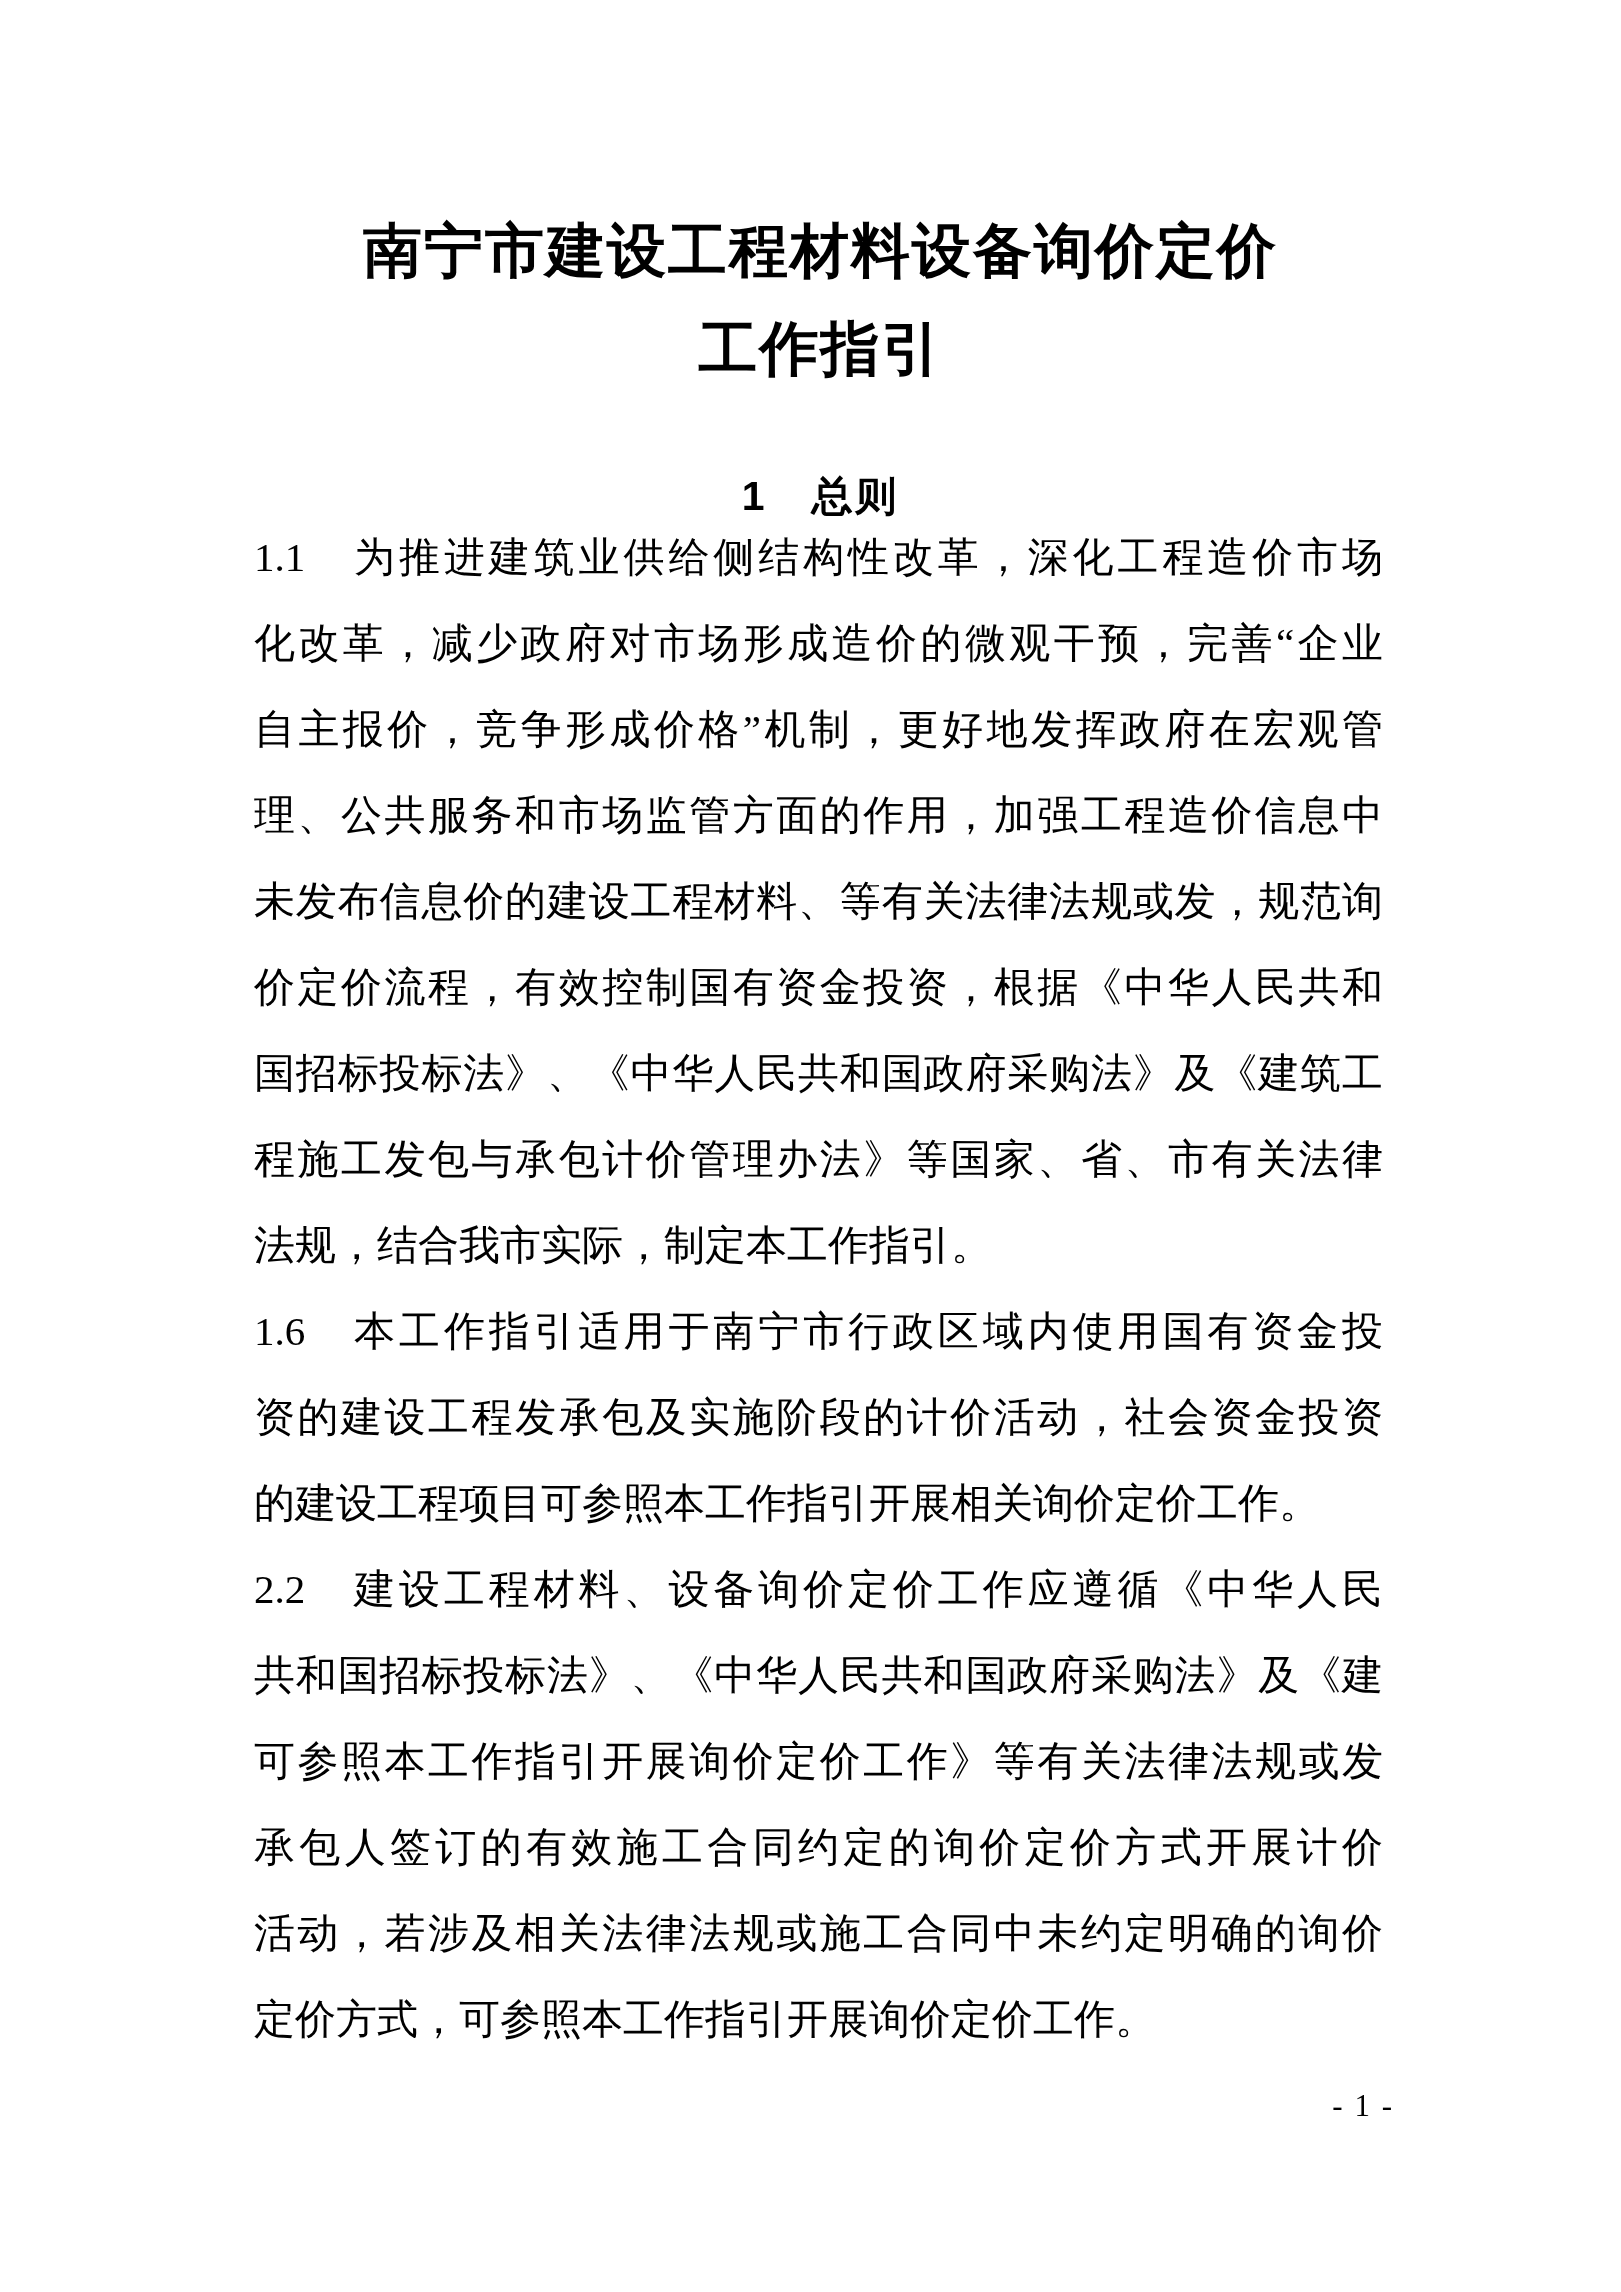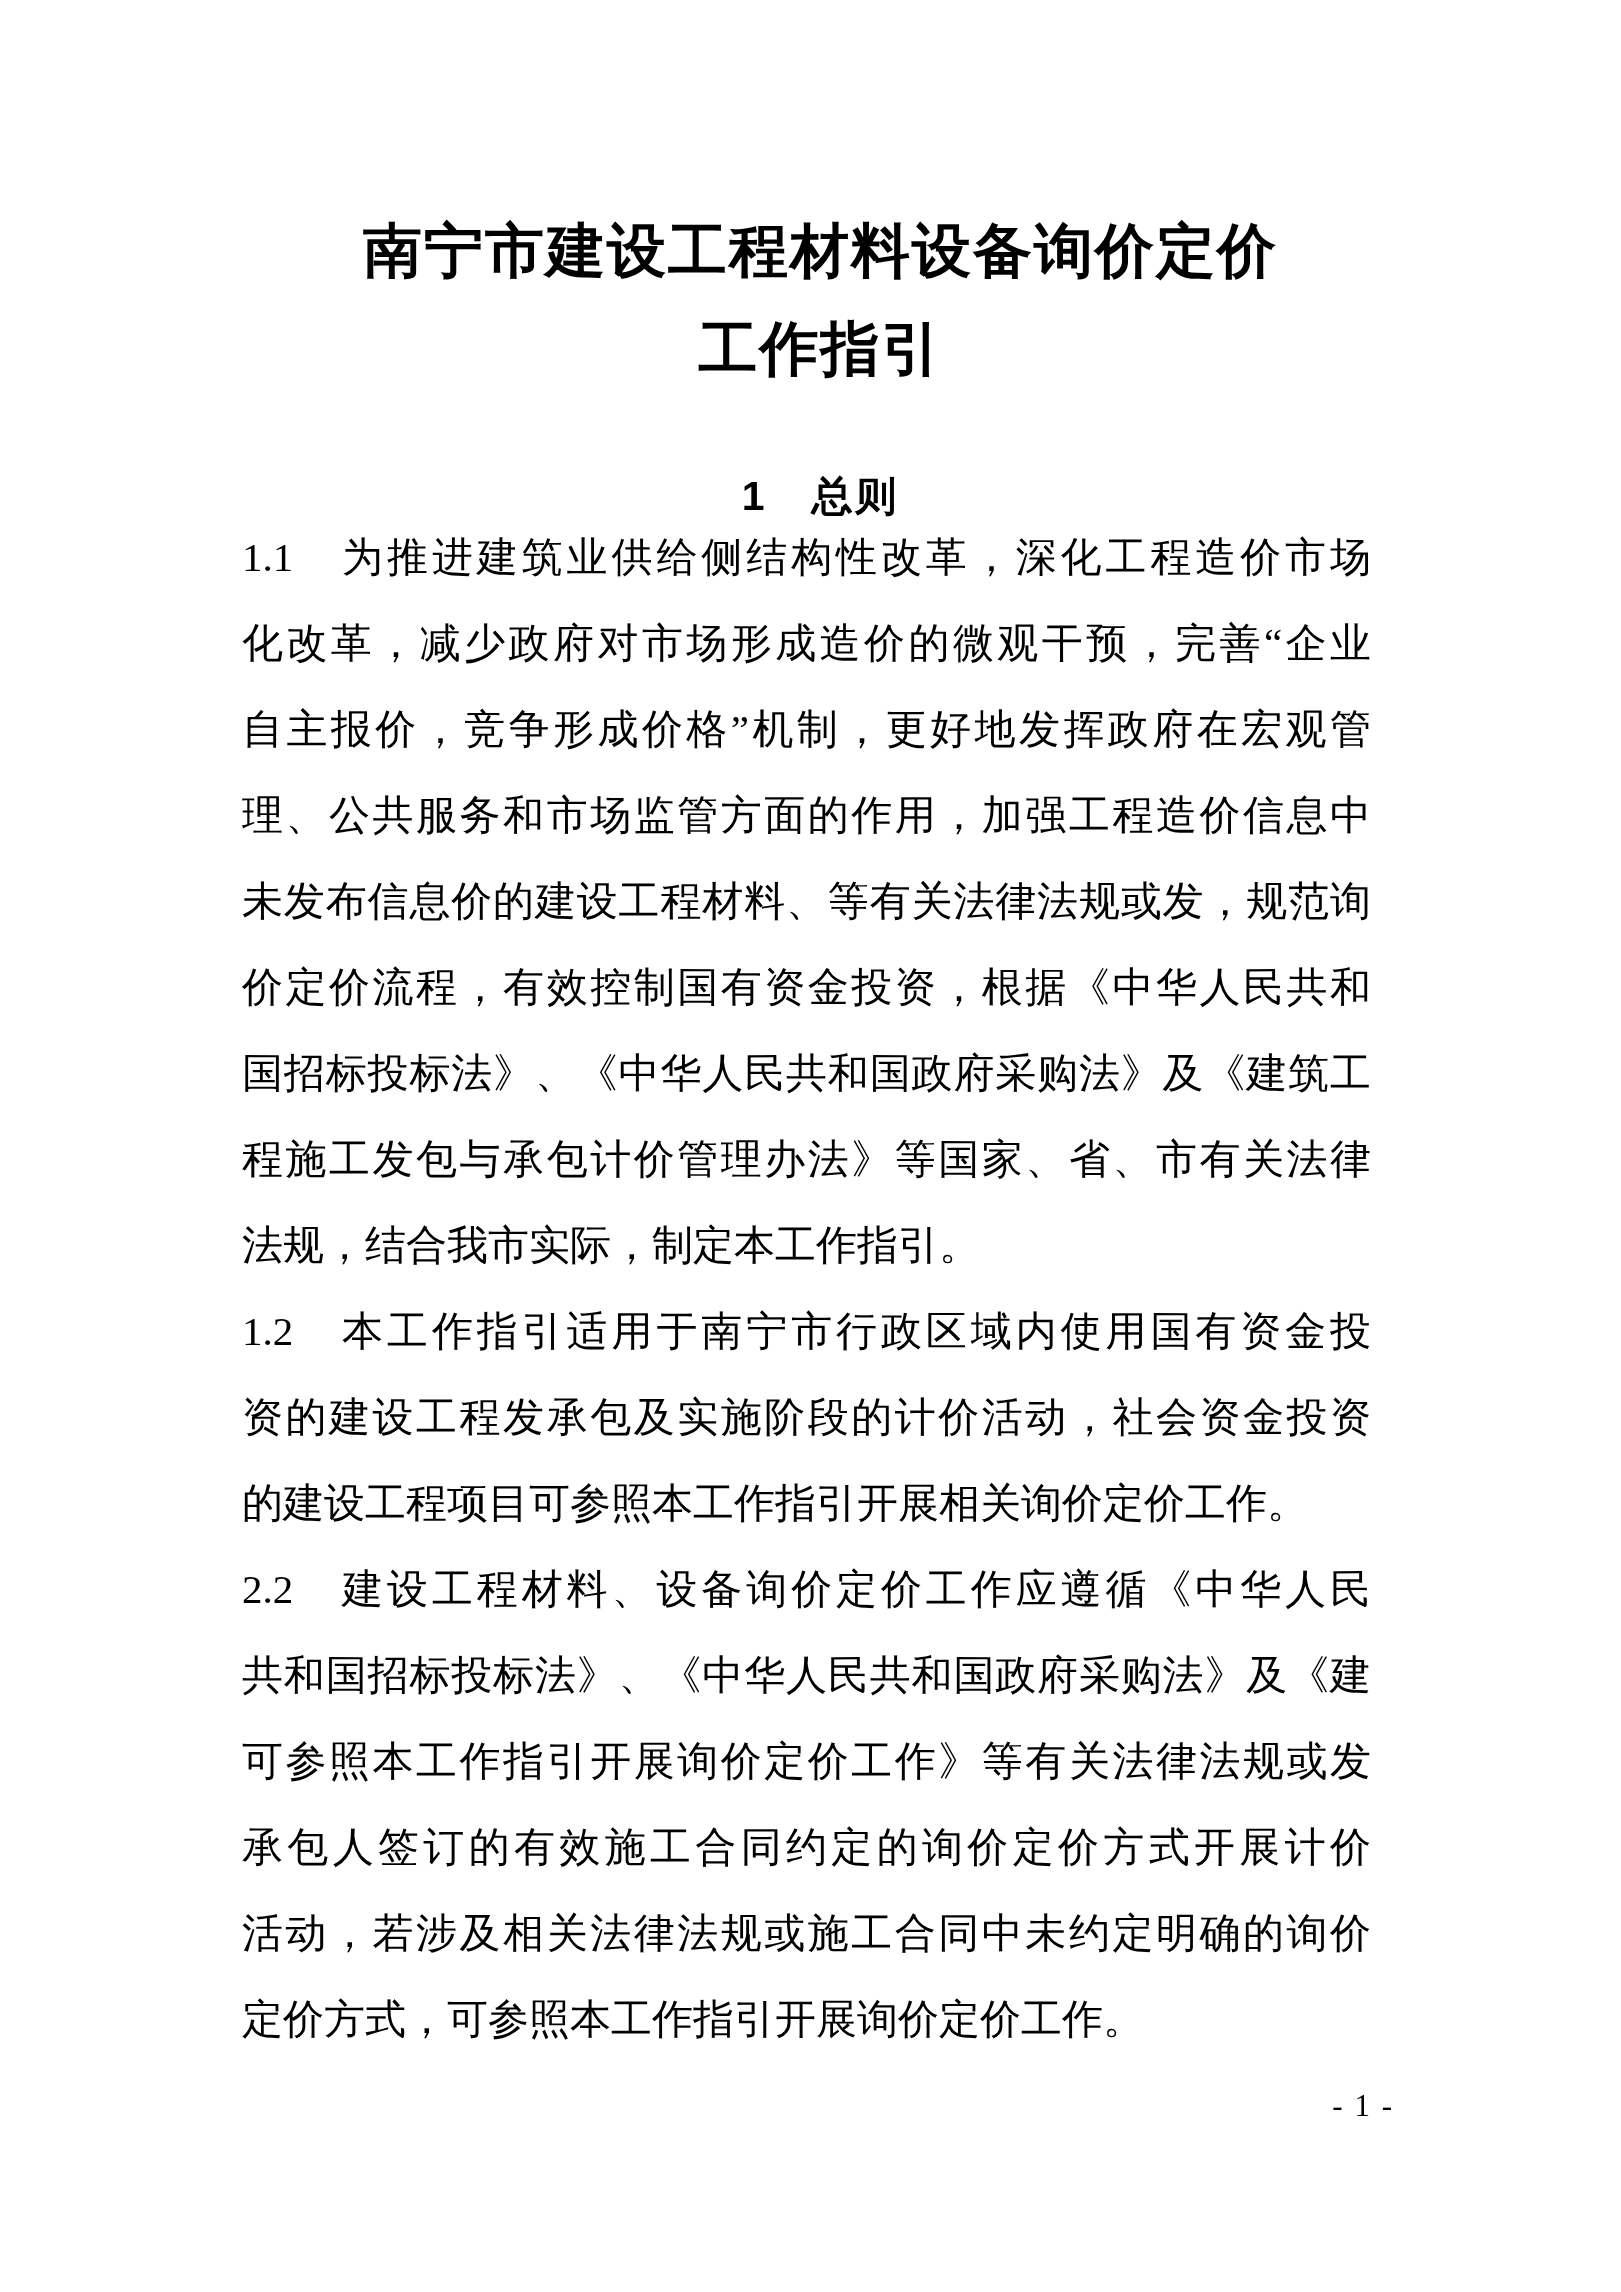--- a/index.html
+++ b/index.html
@@ -39,21 +39,21 @@
       font-family: "Liberation Sans", sans-serif;
       font-weight: bold;
       font-size: 41px;
       line-height: 49px;
       letter-spacing: 2.9px;
       color: #000000;
       margin-top: 28px;
     }
     .body-text {
       position: absolute;
-      left: 242px;
+      left: 254px;
       top: 514px;
       width: 1129px;
       font-size: 41px;
       line-height: 86px;
       color: #000000;
       text-align: justify;
     }
     .body-text .line {
       text-align: justify;
       text-align-last: justify;
@@ -88,21 +88,21 @@
   <div class="body-text">
       <div class="line">1.1　为推进建筑业供给侧结构性改革，深化工程造价市场</div>
       <div class="line">化改革，减少政府对市场形成造价的微观干预，完善“企业</div>
       <div class="line">自主报价，竞争形成价格”机制，更好地发挥政府在宏观管</div>
       <div class="line">理、公共服务和市场监管方面的作用，加强工程造价信息中</div>
       <div class="line">未发布信息价的建设工程材料、等有关法律法规或发，规范询</div>
       <div class="line">价定价流程，有效控制国有资金投资，根据《中华人民共和</div>
       <div class="line">国招标投标法》、《中华人民共和国政府采购法》及《建筑工</div>
       <div class="line">程施工发包与承包计价管理办法》等国家、省、市有关法律</div>
       <div class="line line-end">法规，结合我市实际，制定本工作指引。</div>
-      <div class="line">1.2　本工作指引适用于南宁市行政区域内使用国有资金投</div>
+      <div class="line">1.6　本工作指引适用于南宁市行政区域内使用国有资金投</div>
       <div class="line">资的建设工程发承包及实施阶段的计价活动，社会资金投资</div>
       <div class="line line-end">的建设工程项目可参照本工作指引开展相关询价定价工作。</div>
       <div class="line">2.2　建设工程材料、设备询价定价工作应遵循《中华人民</div>
       <div class="line">共和国招标投标法》、《中华人民共和国政府采购法》及《建</div>
       <div class="line">可参照本工作指引开展询价定价工作》等有关法律法规或发</div>
       <div class="line">承包人签订的有效施工合同约定的询价定价方式开展计价</div>
       <div class="line">活动，若涉及相关法律法规或施工合同中未约定明确的询价</div>
       <div class="line line-end">定价方式，可参照本工作指引开展询价定价工作。</div>
     </div>
 

